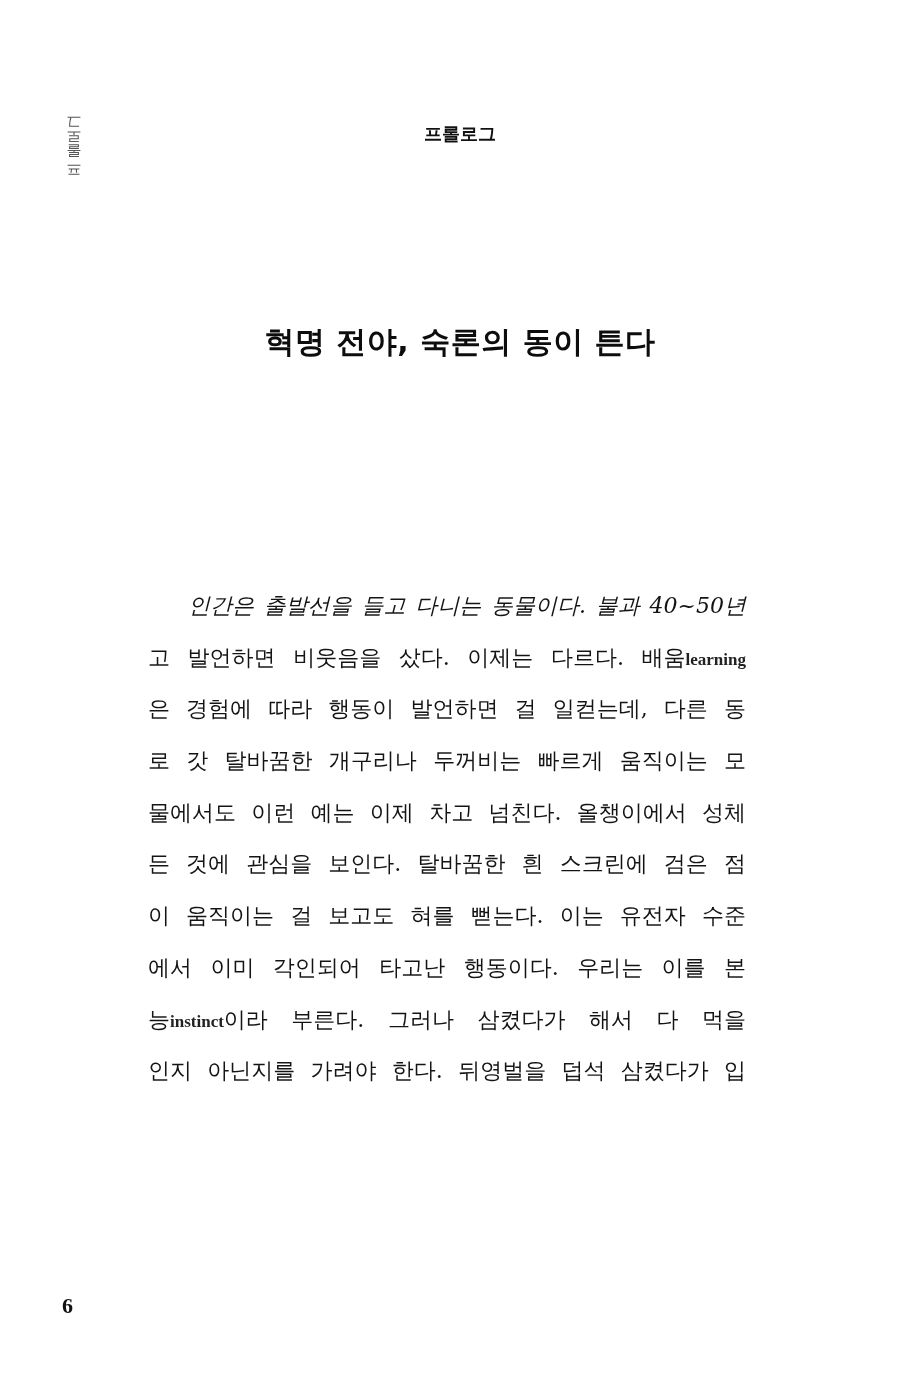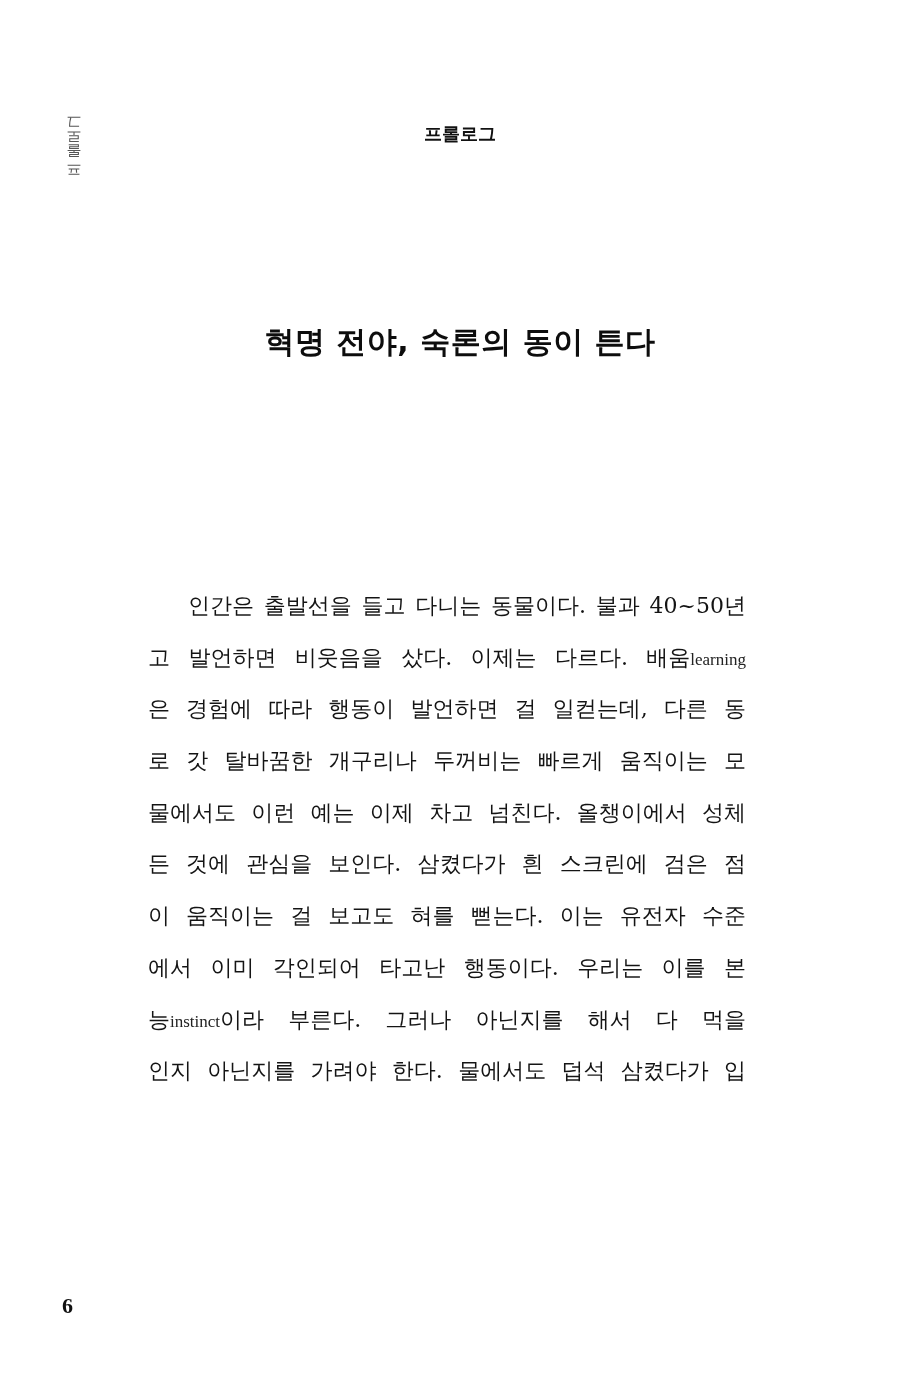--- a/index.html
+++ b/index.html
@@ -67,25 +67,27 @@
       line-height: 51.7px;
       font-family: "DejaVu Serif", serif;
       font-size: 22px;
       color: #141414;
       white-space: nowrap;
       text-align: justify;
       text-align-last: justify;
     }
     .body-line.indent {
       padding-left: 40px;
+      font-style: italic;
     }
     .body-line .latin {
       font-family: "Liberation Serif", serif;
       font-size: 17px;
       color: #222222;
+      font-weight: bold;
     }
     .page-number {
       position: absolute;
       left: 62px;
       top: 1293px;
       font-family: "Liberation Serif", serif;
       font-weight: bold;
       font-size: 22px;
       color: #111111;
     }
@@ -100,20 +102,20 @@
 <div class="section-label">프롤로그</div>
 
 <h1 class="chapter-title" style="margin:0;">혁명 전야, 숙론의 동이 튼다</h1>
 
 <div class="body-text">
   <div class="body-line indent"><span>인간은 출발선을 들고 다니는 동물이다. 불과 40~50년</span></div>
   <div class="body-line"><span>고 발언하면 비웃음을 샀다. 이제는 다르다. 배움</span><span class="latin">learning</span><span></span></div>
   <div class="body-line"><span>은 경험에 따라 행동이 발언하면 걸 일컫는데, 다른 동</span></div>
   <div class="body-line"><span>로 갓 탈바꿈한 개구리나 두꺼비는 빠르게 움직이는 모</span></div>
   <div class="body-line"><span>물에서도 이런 예는 이제 차고 넘친다. 올챙이에서 성체</span></div>
-  <div class="body-line"><span>든 것에 관심을 보인다. 삼켰다가 흰 스크린에 검은 점</span></div>
+  <div class="body-line"><span>든 것에 관심을 보인다. 탈바꿈한 흰 스크린에 검은 점</span></div>
   <div class="body-line"><span>이 움직이는 걸 보고도 혀를 뻗는다. 이는 유전자 수준</span></div>
   <div class="body-line"><span>에서 이미 각인되어 타고난 행동이다. 우리는 이를 본</span></div>
-  <div class="body-line"><span>능</span><span class="latin">instinct</span><span>이라 부른다. 그러나 아닌지를 해서 다 먹을</span></div>
-  <div class="body-line"><span>인지 아닌지를 가려야 한다. 물에서도 덥석 삼켰다가 입</span></div>
+  <div class="body-line"><span>능</span><span class="latin">instinct</span><span>이라 부른다. 그러나 삼켰다가 해서 다 먹을</span></div>
+  <div class="body-line"><span>인지 아닌지를 가려야 한다. 뒤영벌을 덥석 삼켰다가 입</span></div>
 </div>
 
 <div class="page-number">6</div>
 
 </body></html>

